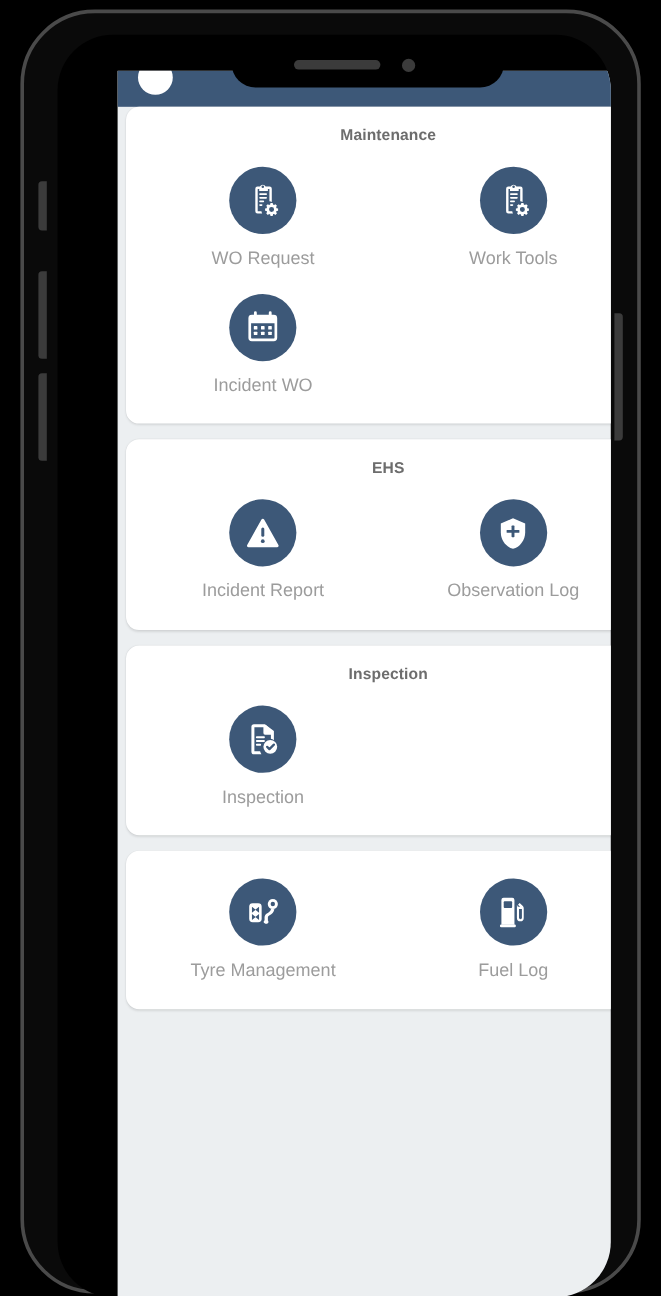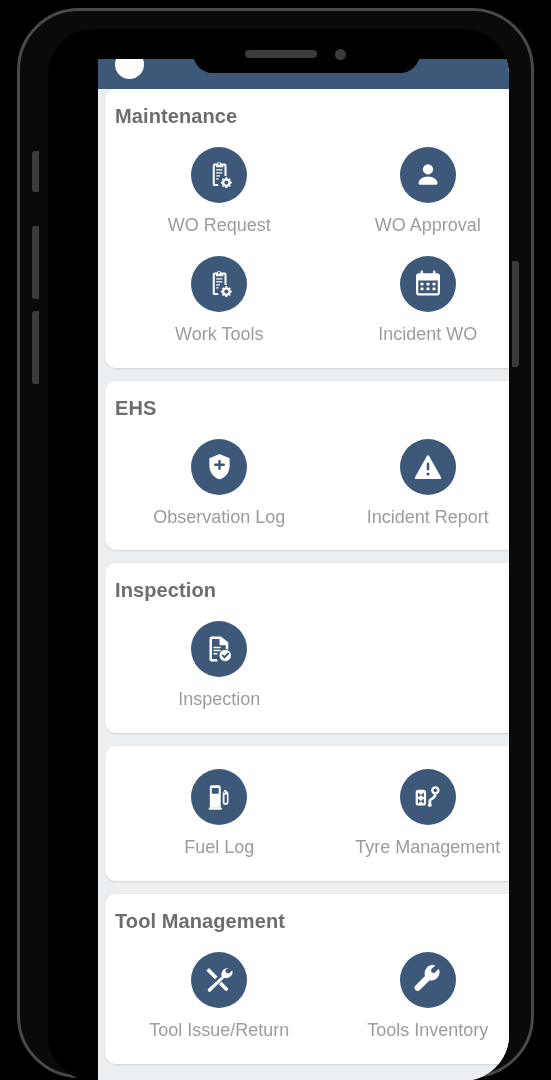--- a/index.html
+++ b/index.html
@@ -92,21 +92,22 @@
   }
 
   .section-card {
     background: #ffffff;
     border-radius: 11px;
     margin-bottom: 13px;
     padding: 14px 10px 12px 10px;
     box-shadow: 0 1px 2px rgba(0,0,0,0.10), 0 0 0 0.5px rgba(0,0,0,0.03);
   }
   .section-title {
-    font-size: 20px;
+    text-align: center;
+    font-size: 13px;
     font-weight: bold;
     color: #6d6d6d;
     margin: 2px 0 10px 0;
     letter-spacing: 0.1px;
   }
   .tile-grid {
     display: flex;
     flex-wrap: wrap;
   }
   .tile {
@@ -123,21 +124,21 @@
     border-radius: 50%;
     background: #3d5878;
     display: flex;
     align-items: center;
     justify-content: center;
     flex: none;
   }
   .tile-circle svg { display: block; }
   .tile-label {
     margin-top: 13px;
-    font-size: 18px;
+    font-size: 15px;
     color: #9c9c9c;
     text-align: center;
     line-height: 1.1;
     white-space: nowrap;
   }
 
   
   #notch {
     position: absolute;
     left: 145px;
@@ -199,29 +200,20 @@
       <rect x="9.6" y="12.1" width="3.3" height="1.15" rx="0.55"></rect>
       <rect x="9.6" y="14.5" width="2.2" height="1.15" rx="0.55"></rect>
       <path d="M22.2 17.35l-1.05-.2a3.6 3.6 0 0 0-.3-.72l.6-.88-1.05-1.05-.88.6a3.6 3.6 0 0 0-.72-.3l-.2-1.05h-1.48l-.2 1.05c-.25.07-.5.17-.72.3l-.88-.6-1.05 1.05.6.88c-.13.23-.23.47-.3.72l-1.05.2v1.48l1.05.2c.07.25.17.5.3.72l-.6.88 1.05 1.05.88-.6c.23.13.47.23.72.3l.2 1.05h1.48l.2-1.05c.25-.7.5-.17.72-.3l.88.6 1.05-1.05-.6-.88c.13-.23.23-.47.3-.72l1.05-.2zm-4.34 2.4a1.66 1.66 0 1 1 0-3.32 1.66 1.66 0 0 1 0 3.32z"></path>
     </svg>
                 </div>
                 <div class="tile-label">WO Request</div>
               </div>
               <div class="tile">
                 <div class="tile-circle">
                   <svg width="30" height="30" viewBox="0 0 24 24" fill="#fff">
-      <circle cx="12" cy="7.4" r="4.1"></circle>
-      <path d="M12 13.2c-4.2 0-7.6 2.45-7.6 5.47 0 .62.5 1.13 1.12 1.13h12.96c.62 0 1.12-.51 1.12-1.13 0-3.02-3.4-5.47-7.6-5.47z"></path>
-    </svg>
-                </div>
-                <div class="tile-label">WO Approval</div>
-              </div>
-              <div class="tile">
-                <div class="tile-circle">
-                  <svg width="30" height="30" viewBox="0 0 24 24" fill="#fff">
       <path d="M15.5 2.8h-1.6a2.1 2.1 0 0 0-3.8 0H8.5a1.5 1.5 0 0 0-1.5 1.5v15a1.5 1.5 0 0 0 1.5 1.5h3.1a5.6 5.6 0 0 1-.5-1.6H8.6V4.4h1v1.3h5.8V4.4h1v8.1c.6.1 1.1.3 1.6.6V4.3a1.5 1.5 0 0 0-1.5-1.5zM12 2.1a.85.85 0 1 1 0 1.7.85.85 0 0 1 0-1.7z"></path>
       <rect x="9.6" y="7.3" width="5.2" height="1.15" rx="0.55"></rect>
       <rect x="9.6" y="9.7" width="5.2" height="1.15" rx="0.55"></rect>
       <rect x="9.6" y="12.1" width="3.3" height="1.15" rx="0.55"></rect>
       <rect x="9.6" y="14.5" width="2.2" height="1.15" rx="0.55"></rect>
       <path d="M22.2 17.35l-1.05-.2a3.6 3.6 0 0 0-.3-.72l.6-.88-1.05-1.05-.88.6a3.6 3.6 0 0 0-.72-.3l-.2-1.05h-1.48l-.2 1.05c-.25.07-.5.17-.72.3l-.88-.6-1.05 1.05.6.88c-.13.23-.23.47-.3.72l-1.05.2v1.48l1.05.2c.07.25.17.5.3.72l-.6.88 1.05 1.05.88-.6c.23.13.47.23.72.3l.2 1.05h1.48l.2-1.05c.25-.7.5-.17.72-.3l.88.6 1.05-1.05-.6-.88c.13-.23.23-.47.3-.72l1.05-.2zm-4.34 2.4a1.66 1.66 0 1 1 0-3.32 1.66 1.66 0 0 1 0 3.32z"></path>
     </svg>
                 </div>
                 <div class="tile-label">Work Tools</div>
               </div>
@@ -239,37 +231,37 @@
                 </div>
                 <div class="tile-label">Incident WO</div>
               </div>
             </div>
           </div>
           <div class="section-card">
             <div class="section-title">EHS</div>
             <div class="tile-grid">
               <div class="tile">
                 <div class="tile-circle">
+                  <svg width="30" height="30" viewBox="0 0 24 24" fill="#fff">
+      <path d="M12.88 3.1a1.0 1.0 0 0 0-1.76 0L1.6 20.1a1.0 1.0 0 0 0 .88 1.5h19.04a1.0 1.0 0 0 0 .88-1.5z"></path>
+      <rect x="11.0" y="8.4" width="2.0" height="6.3" rx="1.0" fill="#3d5878"></rect>
+      <circle cx="12" cy="17.6" r="1.25" fill="#3d5878"></circle>
+    </svg>
+                </div>
+                <div class="tile-label">Incident Report</div>
+              </div>
+              <div class="tile">
+                <div class="tile-circle">
                   <svg width="29" height="29" viewBox="0 0 24 24" fill="#fff">
       <path d="M12 1.6L3.6 5.1v6.2c0 5.2 3.6 10.1 8.4 11.3 4.8-1.2 8.4-6.1 8.4-11.3V5.1z"></path>
       <rect x="11.0" y="6.6" width="2.0" height="8.0" rx="0.4" fill="#3d5878"></rect>
       <rect x="7.6" y="9.6" width="8.8" height="2.0" rx="0.4" fill="#3d5878"></rect>
     </svg>
                 </div>
                 <div class="tile-label">Observation Log</div>
-              </div>
-              <div class="tile">
-                <div class="tile-circle">
-                  <svg width="30" height="30" viewBox="0 0 24 24" fill="#fff">
-      <path d="M12.88 3.1a1.0 1.0 0 0 0-1.76 0L1.6 20.1a1.0 1.0 0 0 0 .88 1.5h19.04a1.0 1.0 0 0 0 .88-1.5z"></path>
-      <rect x="11.0" y="8.4" width="2.0" height="6.3" rx="1.0" fill="#3d5878"></rect>
-      <circle cx="12" cy="17.6" r="1.25" fill="#3d5878"></circle>
-    </svg>
-                </div>
-                <div class="tile-label">Incident Report</div>
               </div>
             </div>
           </div>
           <div class="section-card">
             <div class="section-title">Inspection</div>
             <div class="tile-grid">
               <div class="tile">
                 <div class="tile-circle">
                   <svg width="30" height="30" viewBox="0 0 24 24" fill="#fff">
       <path d="M13.4 2.0H6.1a1.7 1.7 0 0 0-1.7 1.7v16.6a1.7 1.7 0 0 0 1.7 1.7h5.0a5.85 5.85 0 0 1-.9-2.0H6.4V4.0h6.0v3.9a1.1 1.1 0 0 0 1.1 1.1h3.9v2.7c.72.2 1.4.52 2 .95V6.6z"></path>
@@ -280,68 +272,45 @@
       <circle cx="17.0" cy="17.1" r="4.6"></circle>
       <path d="M14.9 17.1l1.5 1.5 3.0-3.0" stroke="#3d5878" stroke-width="1.5" fill="none" stroke-linecap="round" stroke-linejoin="round"></path>
     </svg>
                 </div>
                 <div class="tile-label">Inspection</div>
               </div>
             </div>
           </div>
           <div class="section-card">
             <div class="tile-grid">
-              <div class="tile">
-                <div class="tile-circle">
-                  <svg width="29" height="29" viewBox="0 0 24 24" fill="#fff">
-      <path d="M4.0 3.3A1.5 1.5 0 0 1 5.5 1.8h6.0a1.5 1.5 0 0 1 1.5 1.5v17.1H4.0z"></path>
-      <rect x="5.6" y="4.2" width="5.8" height="4.6" rx="0.6" fill="#3d5878"></rect>
-      <rect x="3.0" y="20.2" width="11.0" height="1.9" rx="0.9"></rect>
-      <path d="M14.7 6.6v9.1a2.35 2.35 0 0 0 4.7 0V9.0a2.1 2.1 0 0 0-.62-1.48L16.6 5.4l-1.15 1.15 1.5 1.5h-1.0a1.0 1.0 0 0 1-1.0-1.0z"></path>
-      <path d="M16.15 9.6h2.0v5.9a1.0 1.0 0 0 1-2.0 0z" fill="#3d5878"></path>
-    </svg>
-                </div>
-                <div class="tile-label">Fuel Log</div>
-              </div>
               <div class="tile">
                 <div class="tile-circle">
                   <svg width="29" height="29" viewBox="0 0 24 24" fill="#fff">
       <rect x="2.2" y="5.6" width="8.6" height="13.1" rx="2.4"></rect>
       <path d="M4.1 7.9l2.6 2.1-2.6 2.1zM4.1 12.9l2.6 2.1-2.6 2.1z" fill="#3d5878"></path>
       <path d="M9.0 7.9L6.4 10.0l2.6 2.1zM9.0 12.9l-2.6 2.1 2.6 2.1z" fill="#3d5878"></path>
       <circle cx="18.5" cy="6.1" r="3.5"></circle>
       <circle cx="18.5" cy="6.1" r="1.5" fill="#3d5878"></circle>
       <path d="M17.3 9.3c-.3 1.5-1.2 2.3-2.3 2.9-1.3.7-2.2 1.5-2.2 3.0v3.4a1.15 1.15 0 0 0 2.3 0v-3.3c0-.6.4-1.0 1.2-1.4 1.6-.9 2.9-2.2 3.3-4.2z"></path>
       <rect x="12.2" y="17.4" width="3.3" height="2.0" rx="0.9"></rect>
     </svg>
                 </div>
                 <div class="tile-label">Tyre Management</div>
               </div>
-            </div>
-          </div>
-          <div class="section-card">
-            <div class="section-title">Tool Management</div>
-            <div class="tile-grid">
-              <div class="tile">
-                <div class="tile-circle">
-                  <svg width="30" height="30" viewBox="0 0 24 24" fill="#fff">
-      <path d="M19.6 2.6a4.9 4.9 0 0 0-5.4 6.5L3.4 19.0a1.45 1.45 0 0 0 2.05 2.05L16.3 10.2a4.9 4.9 0 0 0 6.3-6.1l-2.6 2.6-2.3-.6-.6-2.3z"></path>
-      <path d="M4.0 2.4L1.9 4.5l6.9 6.9 2.1-2.1z"></path>
-      <path d="M14.0 13.3l-2.1 2.1 5.0 5.0a1.5 1.5 0 0 0 2.1-2.1z"></path>
-    </svg>
-                </div>
-                <div class="tile-label">Tool Issue/Return</div>
-              </div>
               <div class="tile">
                 <div class="tile-circle">
                   <svg width="29" height="29" viewBox="0 0 24 24" fill="#fff">
-      <path d="M21.3 3.0l-3.55 3.55-2.4-.4-.4-2.4L18.5 0.2a7.0 7.0 0 0 0-8.55 8.9l-8.0 8.0a2.6 2.6 0 0 0 3.67 3.67l8.0-8.0A7.0 7.0 0 0 0 21.3 3.0z"></path>
-    </svg>
-                </div>
-                <div class="tile-label">Tools Inventory</div>
+      <path d="M4.0 3.3A1.5 1.5 0 0 1 5.5 1.8h6.0a1.5 1.5 0 0 1 1.5 1.5v17.1H4.0z"></path>
+      <rect x="5.6" y="4.2" width="5.8" height="4.6" rx="0.6" fill="#3d5878"></rect>
+      <rect x="3.0" y="20.2" width="11.0" height="1.9" rx="0.9"></rect>
+      <path d="M14.7 6.6v9.1a2.35 2.35 0 0 0 4.7 0V9.0a2.1 2.1 0 0 0-.62-1.48L16.6 5.4l-1.15 1.15 1.5 1.5h-1.0a1.0 1.0 0 0 1-1.0-1.0z"></path>
+      <path d="M16.15 9.6h2.0v5.9a1.0 1.0 0 0 1-2.0 0z" fill="#3d5878"></path>
+    </svg>
+                </div>
+                <div class="tile-label">Fuel Log</div>
               </div>
             </div>
           </div>
         </div>
 
     </div>
 
     <div id="notch">
       <div id="notch-speaker"></div>
       <div id="notch-camera"></div>

